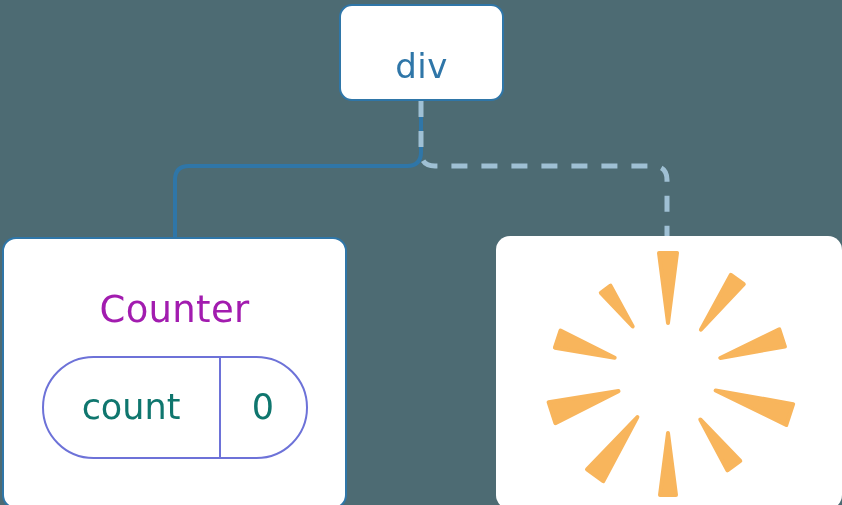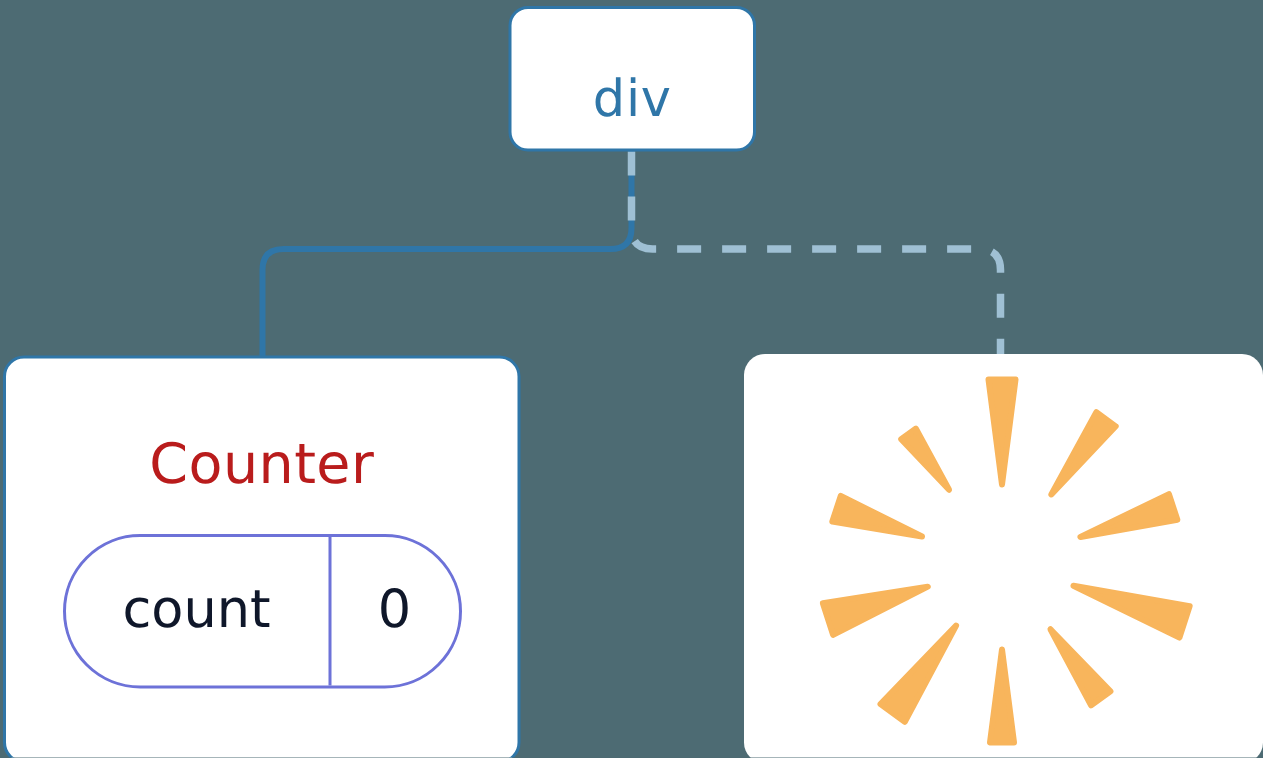--- a/index.html
+++ b/index.html
@@ -33,40 +33,40 @@
     letter-spacing:0.5px;
     margin-top:27px;
   }
 
   #node-counter{
     left:2px;top:237px;width:345px;height:272px;
     border-radius:14px;
     display:flex;flex-direction:column;align-items:center;
   }
   #node-counter .node-title{
-    color:#b91c1c;
+    color:#a21caf;
     font-size:37px;
     line-height:1;
     margin-top:52px;
     letter-spacing:0.3px;
   }
 
   
   .state-pill{
     position:relative;
     margin-top:28px;
     width:266px;height:103px;
     border:2px solid #6d72d8;
     border-radius:52px;
     box-sizing:border-box;
     display:flex;align-items:stretch;
   }
   .pill-key,.pill-val{
     display:flex;align-items:center;justify-content:center;
-    color:#0f172a;
+    color:#0f766e;
     font-size:35px;
     line-height:1;
   }
   .pill-key{width:175px;}
   .pill-val{flex:1;border-left:2px solid #6d72d8;}
 
   #node-sparkle{
     left:496px;top:236px;width:346px;height:273px;
     border-radius:14px;
     overflow:hidden;

